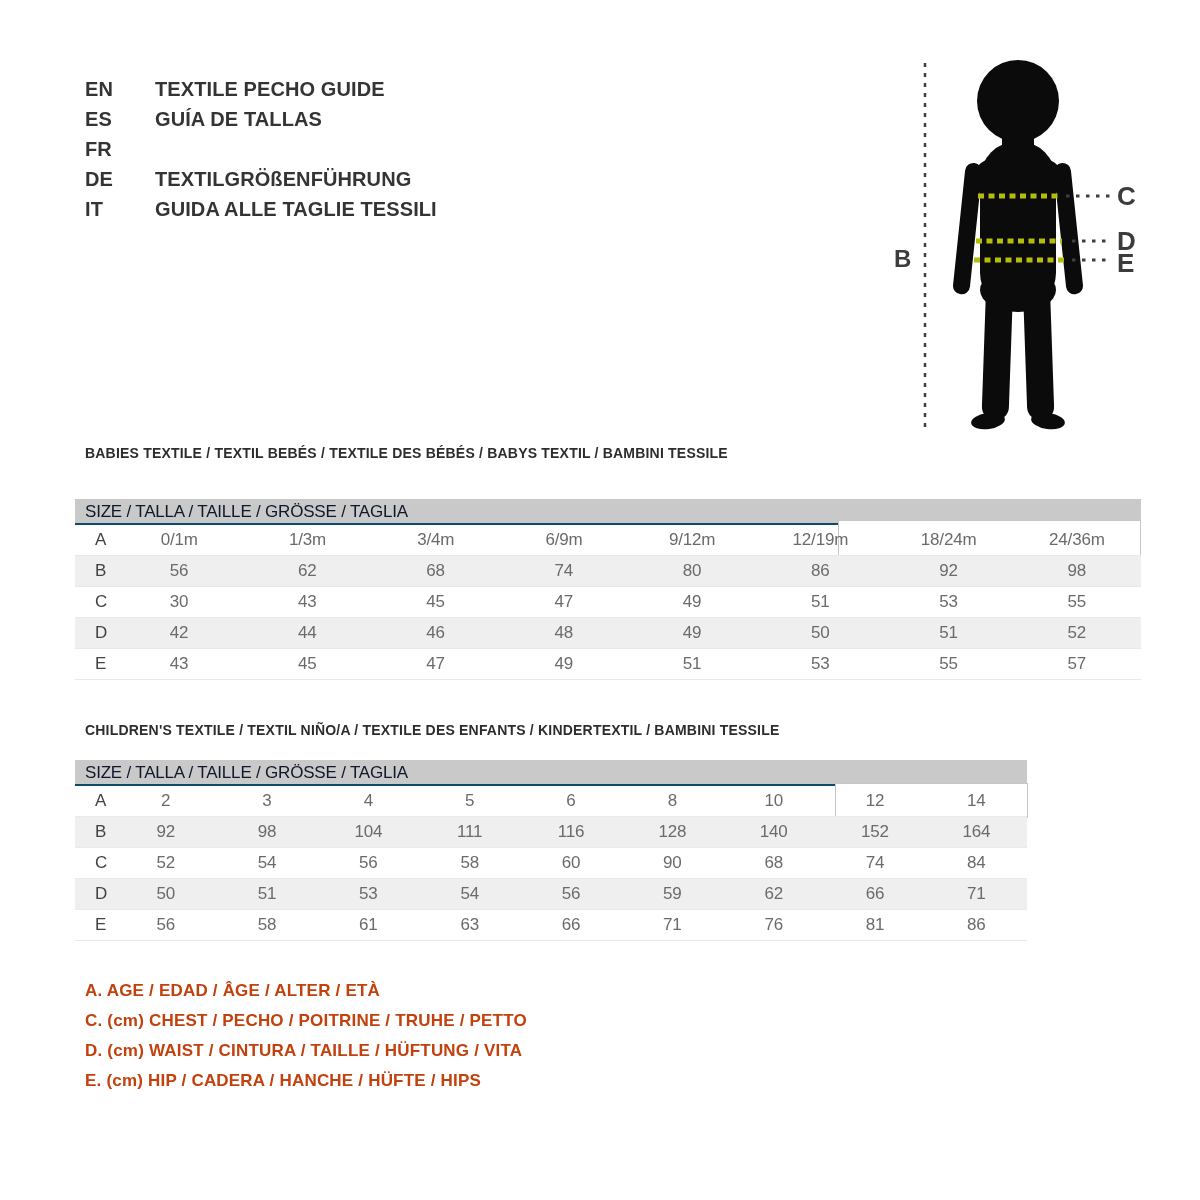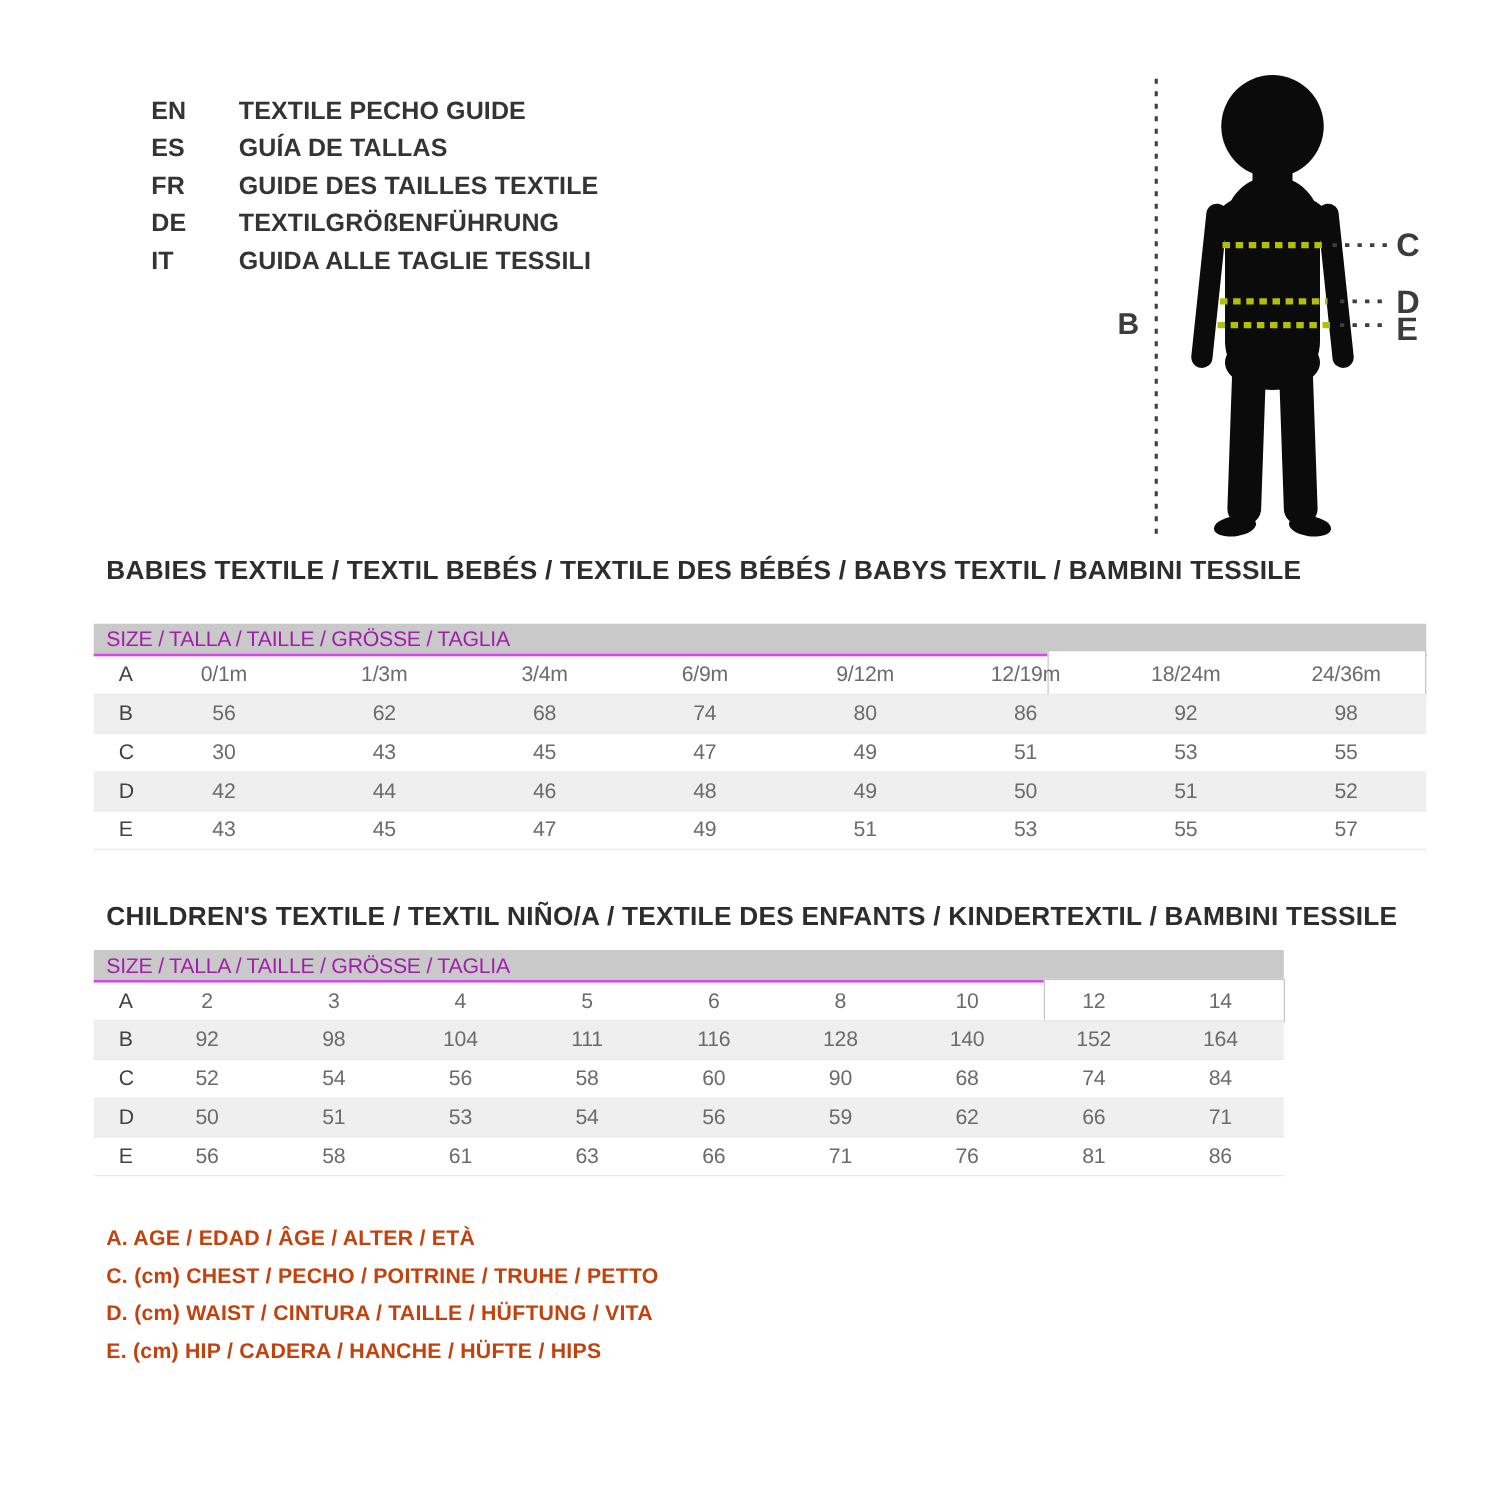--- a/index.html
+++ b/index.html
@@ -13,41 +13,41 @@
   }
   .abs { position:absolute; }
 
   
   .lang-block { left:85px; top:74px; }
   .lang-row { display:flex; height:30px; align-items:center; }
   .lang-code, .lang-title {
     font-weight:700; font-size:20px; color:#343434; letter-spacing:0.1px;
     white-space:nowrap;
   }
-  .lang-code { width:70px;margin-left:36px; }
+  .lang-code { width:70px; }
 
   
   .section-heading {
-    font-weight:700; font-size:21px; color:#2d2d2d; letter-spacing:0.2px;
+    font-weight:700; font-size:14px; color:#2d2d2d; letter-spacing:0.2px;
     white-space:nowrap;
   }
   .babies-heading  { left:85px; top:445px; }
   .children-heading{ left:85px; top:722px; }
 
   
   .size-table { position:absolute; font-size:17px; letter-spacing:-0.2px; }
   .size-table.babies   { left:75px; top:499px; width:1066px; }
   .size-table.children { left:75px; top:760px; width:952px; }
   .thead {
     position:relative; z-index:1;
     height:26px; line-height:25px; box-sizing:border-box;
     background:#c9c9c9;
-    border-bottom:2px solid #d946ef;
+    border-bottom:2px solid #0c4a6e;
     padding-left:10px;
-    color:#a21caf;
+    color:#0f172a;
     white-space:nowrap;
   }
   .trow {
     position:relative; z-index:3;
     display:flex; height:31px; line-height:30px; box-sizing:border-box;
     border-bottom:1px solid #e9e9e9;
   }
   .trow.band { background:#efefef; }
   .rlabel { width:20px; padding-left:20px; color:#424242; flex:0 0 auto; }
   .cell   { flex:1; text-align:center; color:#6b6b6b; }
@@ -80,21 +80,20 @@
   <div class="lang-row">
     <span class="lang-code">EN</span>
     <span class="lang-title">TEXTILE PECHO GUIDE</span>
   </div>
   <div class="lang-row">
     <span class="lang-code">ES</span>
     <span class="lang-title">GUÍA DE TALLAS</span>
   </div>
   <div class="lang-row">
     <span class="lang-code">FR</span>
-    <span class="lang-title">GUIDE DES TAILLES TEXTILE</span>
   </div>
   <div class="lang-row">
     <span class="lang-code">DE</span>
     <span class="lang-title">TEXTILGRÖßENFÜHRUNG</span>
   </div>
   <div class="lang-row">
     <span class="lang-code">IT</span>
     <span class="lang-title">GUIDA ALLE TAGLIE TESSILI</span>
   </div>
 </div>

